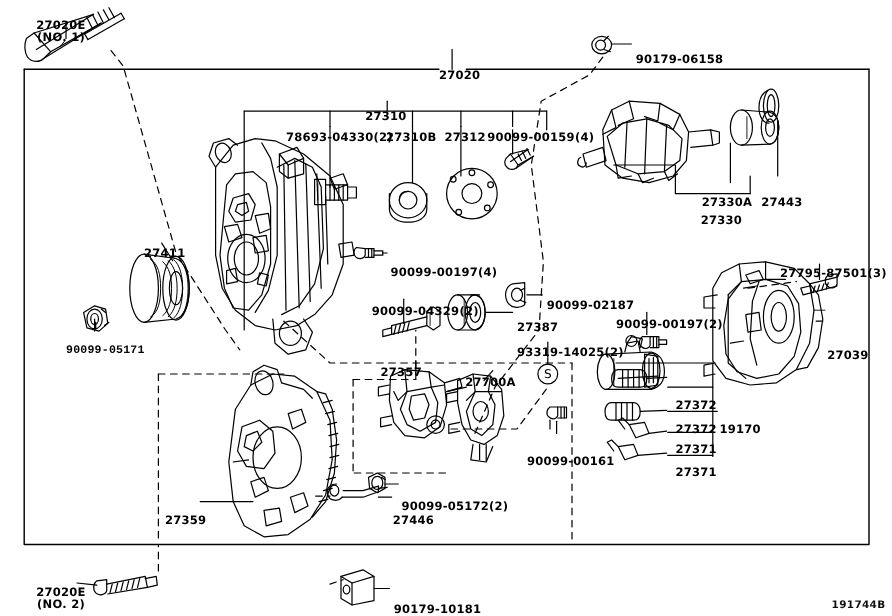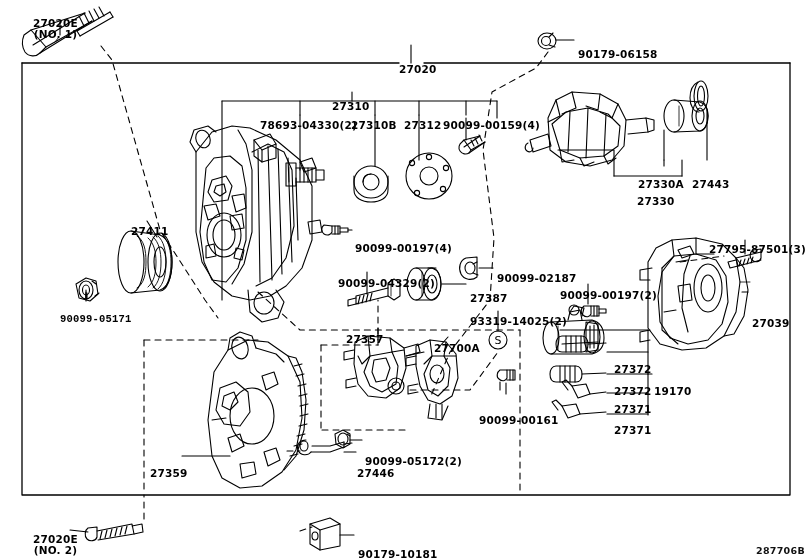--- a/index.html
+++ b/index.html
@@ -513,21 +513,21 @@
       </div>
       <div class="lbl" style="left: 470px; top: 300px;">
         <div>93319-14025(2)</div>
       </div>
       <div class="lbl" style="left: 752px; top: 302px;">
         <div>27039</div>
       </div>
       <div class="lbl" style="left: 346px; top: 318px;">
         <div>27357</div>
       </div>
-      <div class="lbl" style="left: 434px; top: 327px; text-align: right;">
+      <div class="lbl" style="left: 423px; top: 327px; text-align: right;">
         <div>27700A</div>
       </div>
       <div class="lbl" style="left: 614px; top: 348px;">
         <div>27372</div>
       </div>
       <div class="lbl" style="left: 614px; top: 370px;">
         <div>27372</div>
       </div>
       <div class="lbl" style="left: 654px; top: 370px;">
         <div>19170</div>
@@ -552,15 +552,15 @@
       </div>
       <div class="lbl" style="left: 33px; top: 518px;">
         <div>27020E</div>
         <div class="sub" style="text-align: center;">(NO. 2)</div>
       </div>
       <div class="lbl" style="left: 358px; top: 533px;">
         <div>90179-10181</div>
       </div>
     </div>
 
-<div class="corner">287706B</div>
+<div class="corner">191744B</div>
 
 </div>
 
 </body></html>

